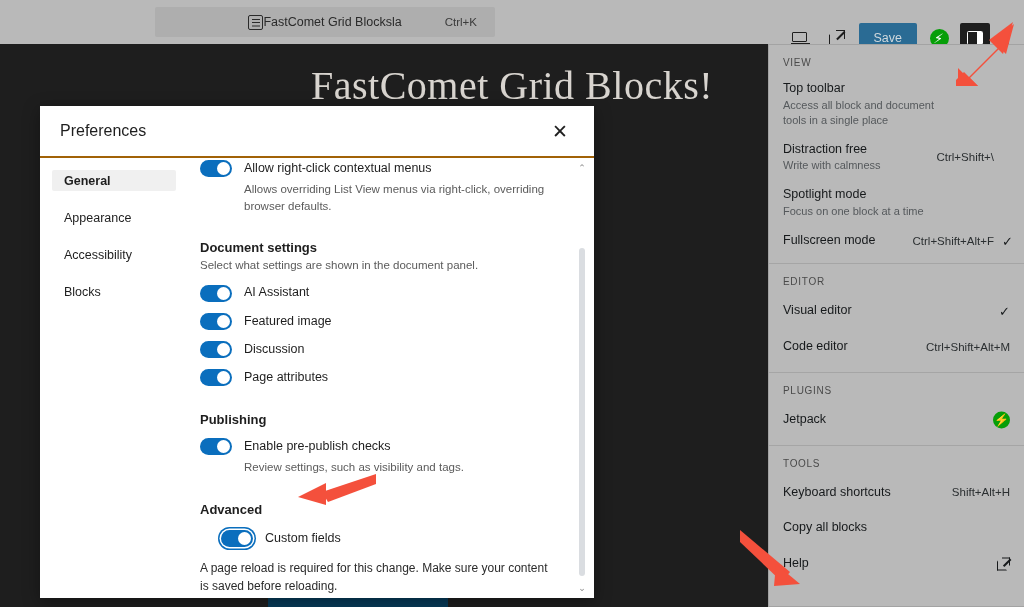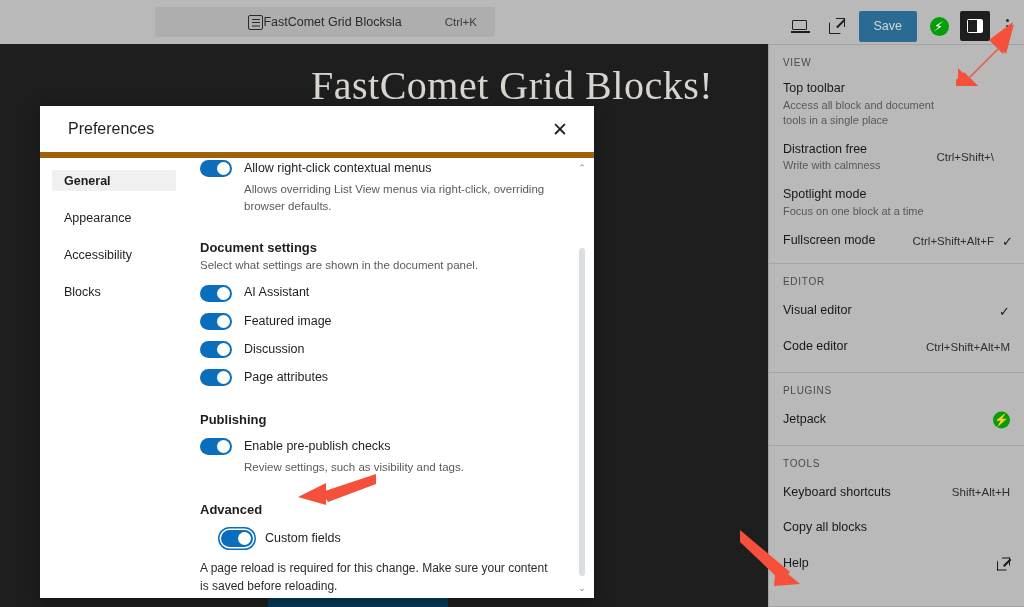--- a/index.html
+++ b/index.html
@@ -64,21 +64,21 @@
     position: relative;
   }
   .doc-icon::before, .doc-icon::after {
     content: ""; position: absolute; left: 2.5px; right: 2.5px;
     height: 1.4px; background: #2a2a2a;
   }
   .doc-icon::before { top: 3px; }
   .doc-icon::after  { top: 6.5px; box-shadow: 0 3.5px 0 #2a2a2a; }
 
   .topbar-right {
-    position: absolute; right: 4px; top: 4px;
+    position: absolute; right: 4px; top: 16px;
     height: 44px; display: flex; align-items: center; gap: 2px;
   }
   .tb-btn {
     width: 34px; height: 34px;
     display: flex; align-items: center; justify-content: center;
     border-radius: 2px;
   }
   .icon-desktop {
     width: 17px; height: 12px; position: relative;
   }
@@ -211,23 +211,23 @@
     left: 40px; top: 106px;
     width: 554px; height: 492px;
     background: #ffffff;
     z-index: 60;
     box-shadow: 0 4px 16px rgba(0,0,0,.35);
     display: flex; flex-direction: column;
     overflow: hidden;
   }
   .modal-header {
     height: 52px; flex: 0 0 52px;
-    border-bottom: 6px solid #a16207;
+    border-bottom: 2px solid #a16207;
     display: flex; align-items: center;
-    padding: 0 18px 0 28px;
+    padding: 0 18px 0 20px;
   }
   .modal-title { font-size: 16px; color: #1e1e1e; flex: 1; }
   .modal-close {
     width: 32px; height: 32px;
     display: flex; align-items: center; justify-content: center;
     font-size: 19px; color: #1e1e1e; line-height: 1;
     font-family: "DejaVu Sans", sans-serif;
   }
   .modal-body { flex: 1; display: flex; min-height: 0; }
   .modal-nav {

